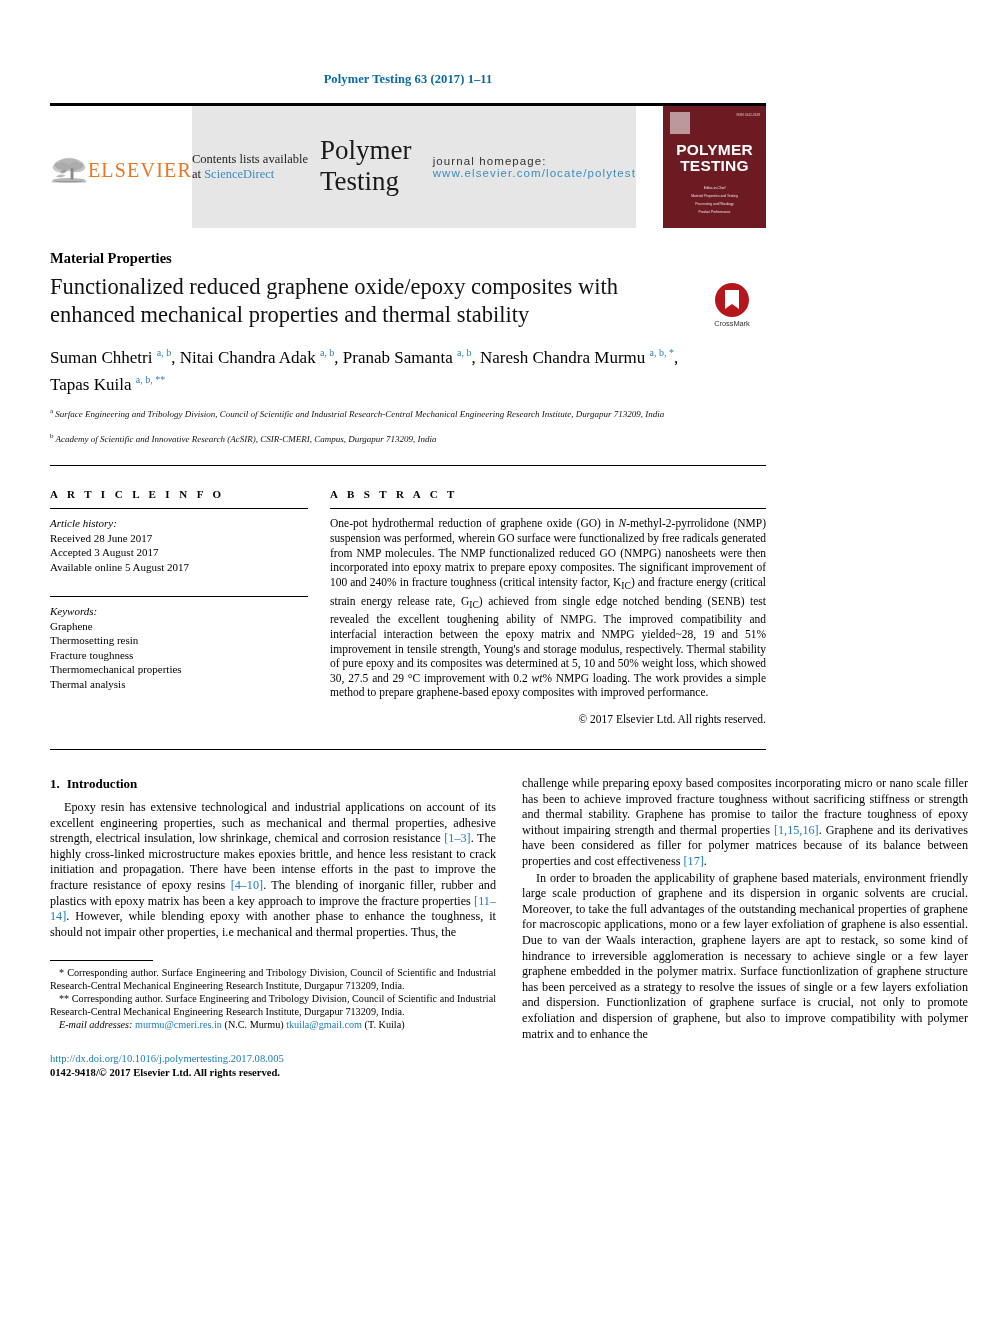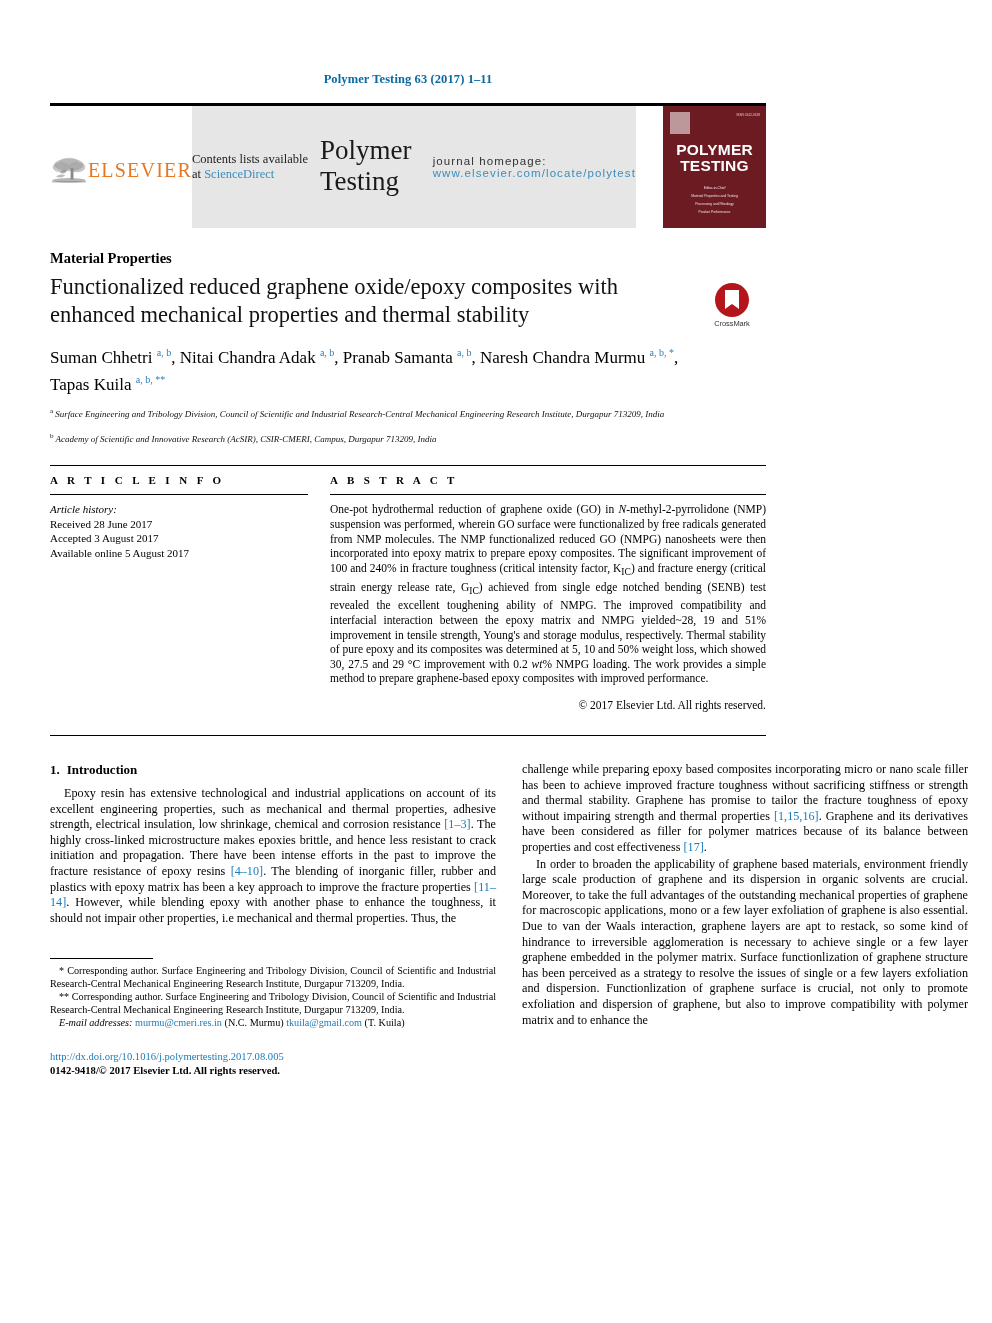--- a/index.html
+++ b/index.html
@@ -156,21 +156,21 @@
   .cm-label {
     font-family:"Liberation Sans", sans-serif;
     font-size:7.5px; color:#333; margin-top:2px;
     letter-spacing:-0.1px;
   }
 
   
   .infoabs {
     margin:20px 50px 0 50px;
     border-top:1px solid #000;
-    padding-top:8px;
+    padding-top:22px;
     display:flex;
     gap:22px;
   }
   .col-info { width:258px; flex:0 0 258px; }
   .col-abs  { flex:1 1 auto; }
   .boxhead {
     font-family:"Liberation Serif", serif;
     font-weight:bold;
     font-size:11px;
     letter-spacing:3.4px;
@@ -211,21 +211,21 @@
     font-size:12.2px;
     line-height:15.6px;
     text-align:justify;
     text-indent:14px;
     margin:0 0 1px 0;
     hyphens:auto;
   }
   a.ref, .ref { color:#1a7bb9; text-decoration:none; }
 
   
-  .fnwrap { margin-top:32px; }
+  .fnwrap { margin-top:20px; }
   .fnrule { width:103px; border-top:1px solid #000; margin-bottom:5px; }
   .fn {
     font-size:10.2px;
     line-height:13px;
     text-align:justify;
     text-indent:9px;
     margin:0;
   }
   .fn .it { font-style:italic; }
   .doiblock { margin-top:21px; font-size:10.6px; line-height:14px; }
@@ -313,20 +313,31 @@
   <div class="infoabs">
 
     <div class="col-info">
       <div class="boxhead">A R T I C L E  I N F O</div>
       <div class="rule"></div>
       <div class="hist">
         <div class="it">Article history:</div>
         <div>Received 28 June 2017</div>
         <div>Accepted 3 August 2017</div>
         <div>Available online 5 August 2017</div>
+      </div>
+      <div class="kwblock">
+        <div class="rule"></div>
+        <div class="kw">
+          <div class="it">Keywords:</div>
+          <div>Graphene</div>
+          <div>Thermosetting resin</div>
+          <div>Fracture toughness</div>
+          <div>Thermomechanical properties</div>
+          <div>Thermal analysis</div>
+        </div>
       </div>
     </div>
 
     <div class="col-abs">
       <div class="boxhead">A B S T R A C T</div>
       <div class="rule"></div>
       <div class="abstract">One-pot hydrothermal reduction of graphene oxide (GO) in <i>N</i>-methyl-2-pyrrolidone (NMP) suspension was performed, wherein GO surface were functionalized by free radicals generated from NMP molecules. The NMP functionalized reduced GO (NMPG) nanosheets were then incorporated into epoxy matrix to prepare epoxy composites. The significant improvement of 100 and 240% in fracture toughness (critical intensity factor, K<sub>IC</sub>) and fracture energy (critical strain energy release rate, G<sub>IC</sub>) achieved from single edge notched bending (SENB) test revealed the excellent toughening ability of NMPG. The improved compatibility and interfacial interaction between the epoxy matrix and NMPG yielded~28, 19 and 51% improvement in tensile strength, Young's and storage modulus, respectively. Thermal stability of pure epoxy and its composites was determined at 5, 10 and 50% weight loss, which showed 30, 27.5 and 29 °C improvement with 0.2 <i>wt</i>% NMPG loading. The work provides a simple method to prepare graphene-based epoxy composites with improved performance.</div>
       <div class="copyline">© 2017 Elsevier Ltd. All rights reserved.</div>
     </div>
   </div>

